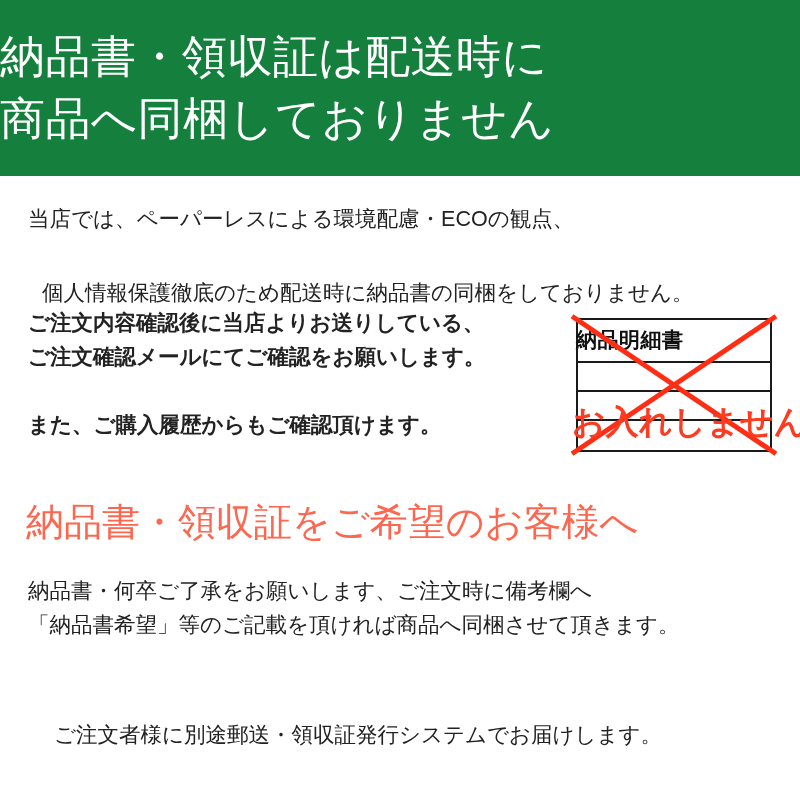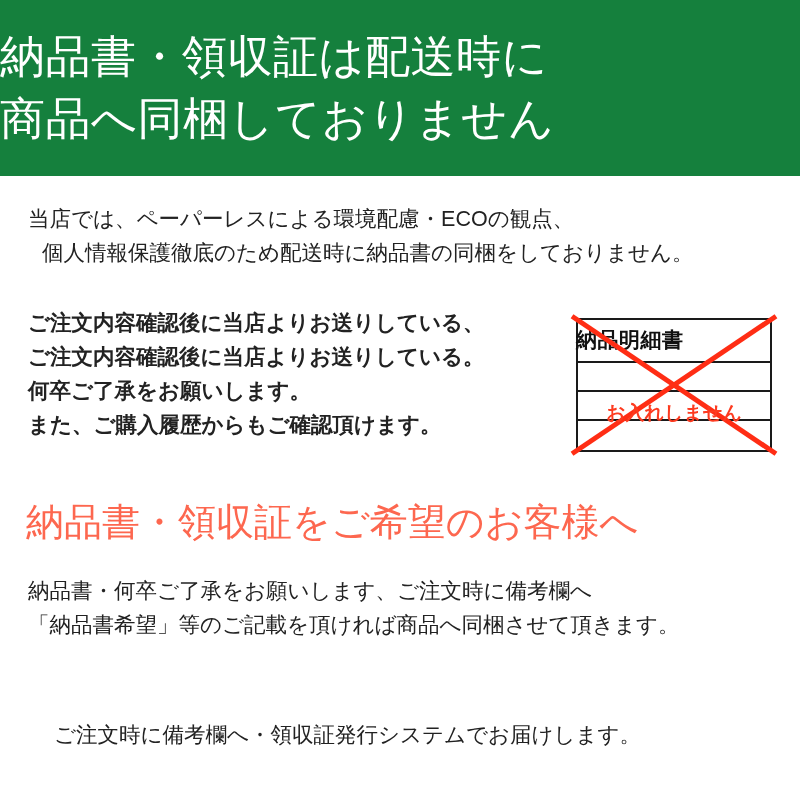--- a/index.html
+++ b/index.html
@@ -57,21 +57,21 @@
     position: absolute;
     color: #222222;
     font-size: 21.5px;
     line-height: 34px;
     white-space: nowrap;
   }
 
   .p-intro { left: 28px; top: 26px; }
   .p-mid   { left: 28px; top: 130px; font-weight: bold; }
 
-  .indent-1 { padding-left: 14px; display: block; }
+  .indent-1 { padding-left: 14px; display: block; margin-top: 40px; }
   .indent-2 { padding-left: 26px; display: block; }
 
   
   .subhead {
     position: absolute;
     left: 26px;
     top: 323px;
     color: #fd674f;
     font-size: 38px;
     line-height: 46px;
@@ -116,21 +116,21 @@
     font-weight: bold;
     color: #111111;
     letter-spacing: 0.5px;
   }
   .invoice .inv-stamp {
     position: absolute;
     left: -4px;
     top: 82px;
     width: 204px;
     text-align: center;
-    font-size: 19px;
+    font-size: 33px;
     font-weight: bold;
     color: #fd3b20;
     letter-spacing: 0px;
     white-space: nowrap;
   }
   .invoice .slash {
     position: absolute;
     left: 50%;
     top: 50%;
     width: 246px;
@@ -153,22 +153,22 @@
 
   <div class="body-area">
 
     <div class="para p-intro">
       <span>当店では、ペーパーレスによる環境配慮・ECOの観点、</span><br>
       <span class="indent-1">個人情報保護徹底のため配送時に納品書の同梱をしておりません。</span>
     </div>
 
     <div class="para p-mid">
       <span>ご注文内容確認後に当店よりお送りしている、</span><br>
-      <span>ご注文内容確認後に当店よりお送りしている。</span><br>
-      <span>何卒ご了承をお願いします。</span><br>
+      <span>ご注文確認メールにてご確認をお願いします。</span><br>
+      <br>
       <span>また、ご購入履歴からもご確認頂けます。</span>
     </div>
 
     <div class="invoice">
       <div class="frame"></div>
       <div class="rule r1"></div>
       <div class="rule r2"></div>
       <div class="rule r3"></div>
       <div class="inv-title">納品明細書</div>
       <div class="slash s1"></div>
@@ -178,17 +178,17 @@
 
     <div class="subhead">納品書・領収証をご希望のお客様へ</div>
 
     <div class="para p-req">
       <span>納品書・何卒ご了承をお願いします、ご注文時に備考欄へ</span><br>
       <span>「納品書希望」等のご記載を頂ければ商品へ同梱させて頂きます。</span>
     </div>
 
     <div class="para p-gift">
       <br>
-      <span class="indent-2">ご注文時に備考欄へ・領収証発行システムでお届けします。</span>
+      <span class="indent-2">ご注文者様に別途郵送・領収証発行システムでお届けします。</span>
     </div>
 
   </div>
 </div>
 
 </body></html>

